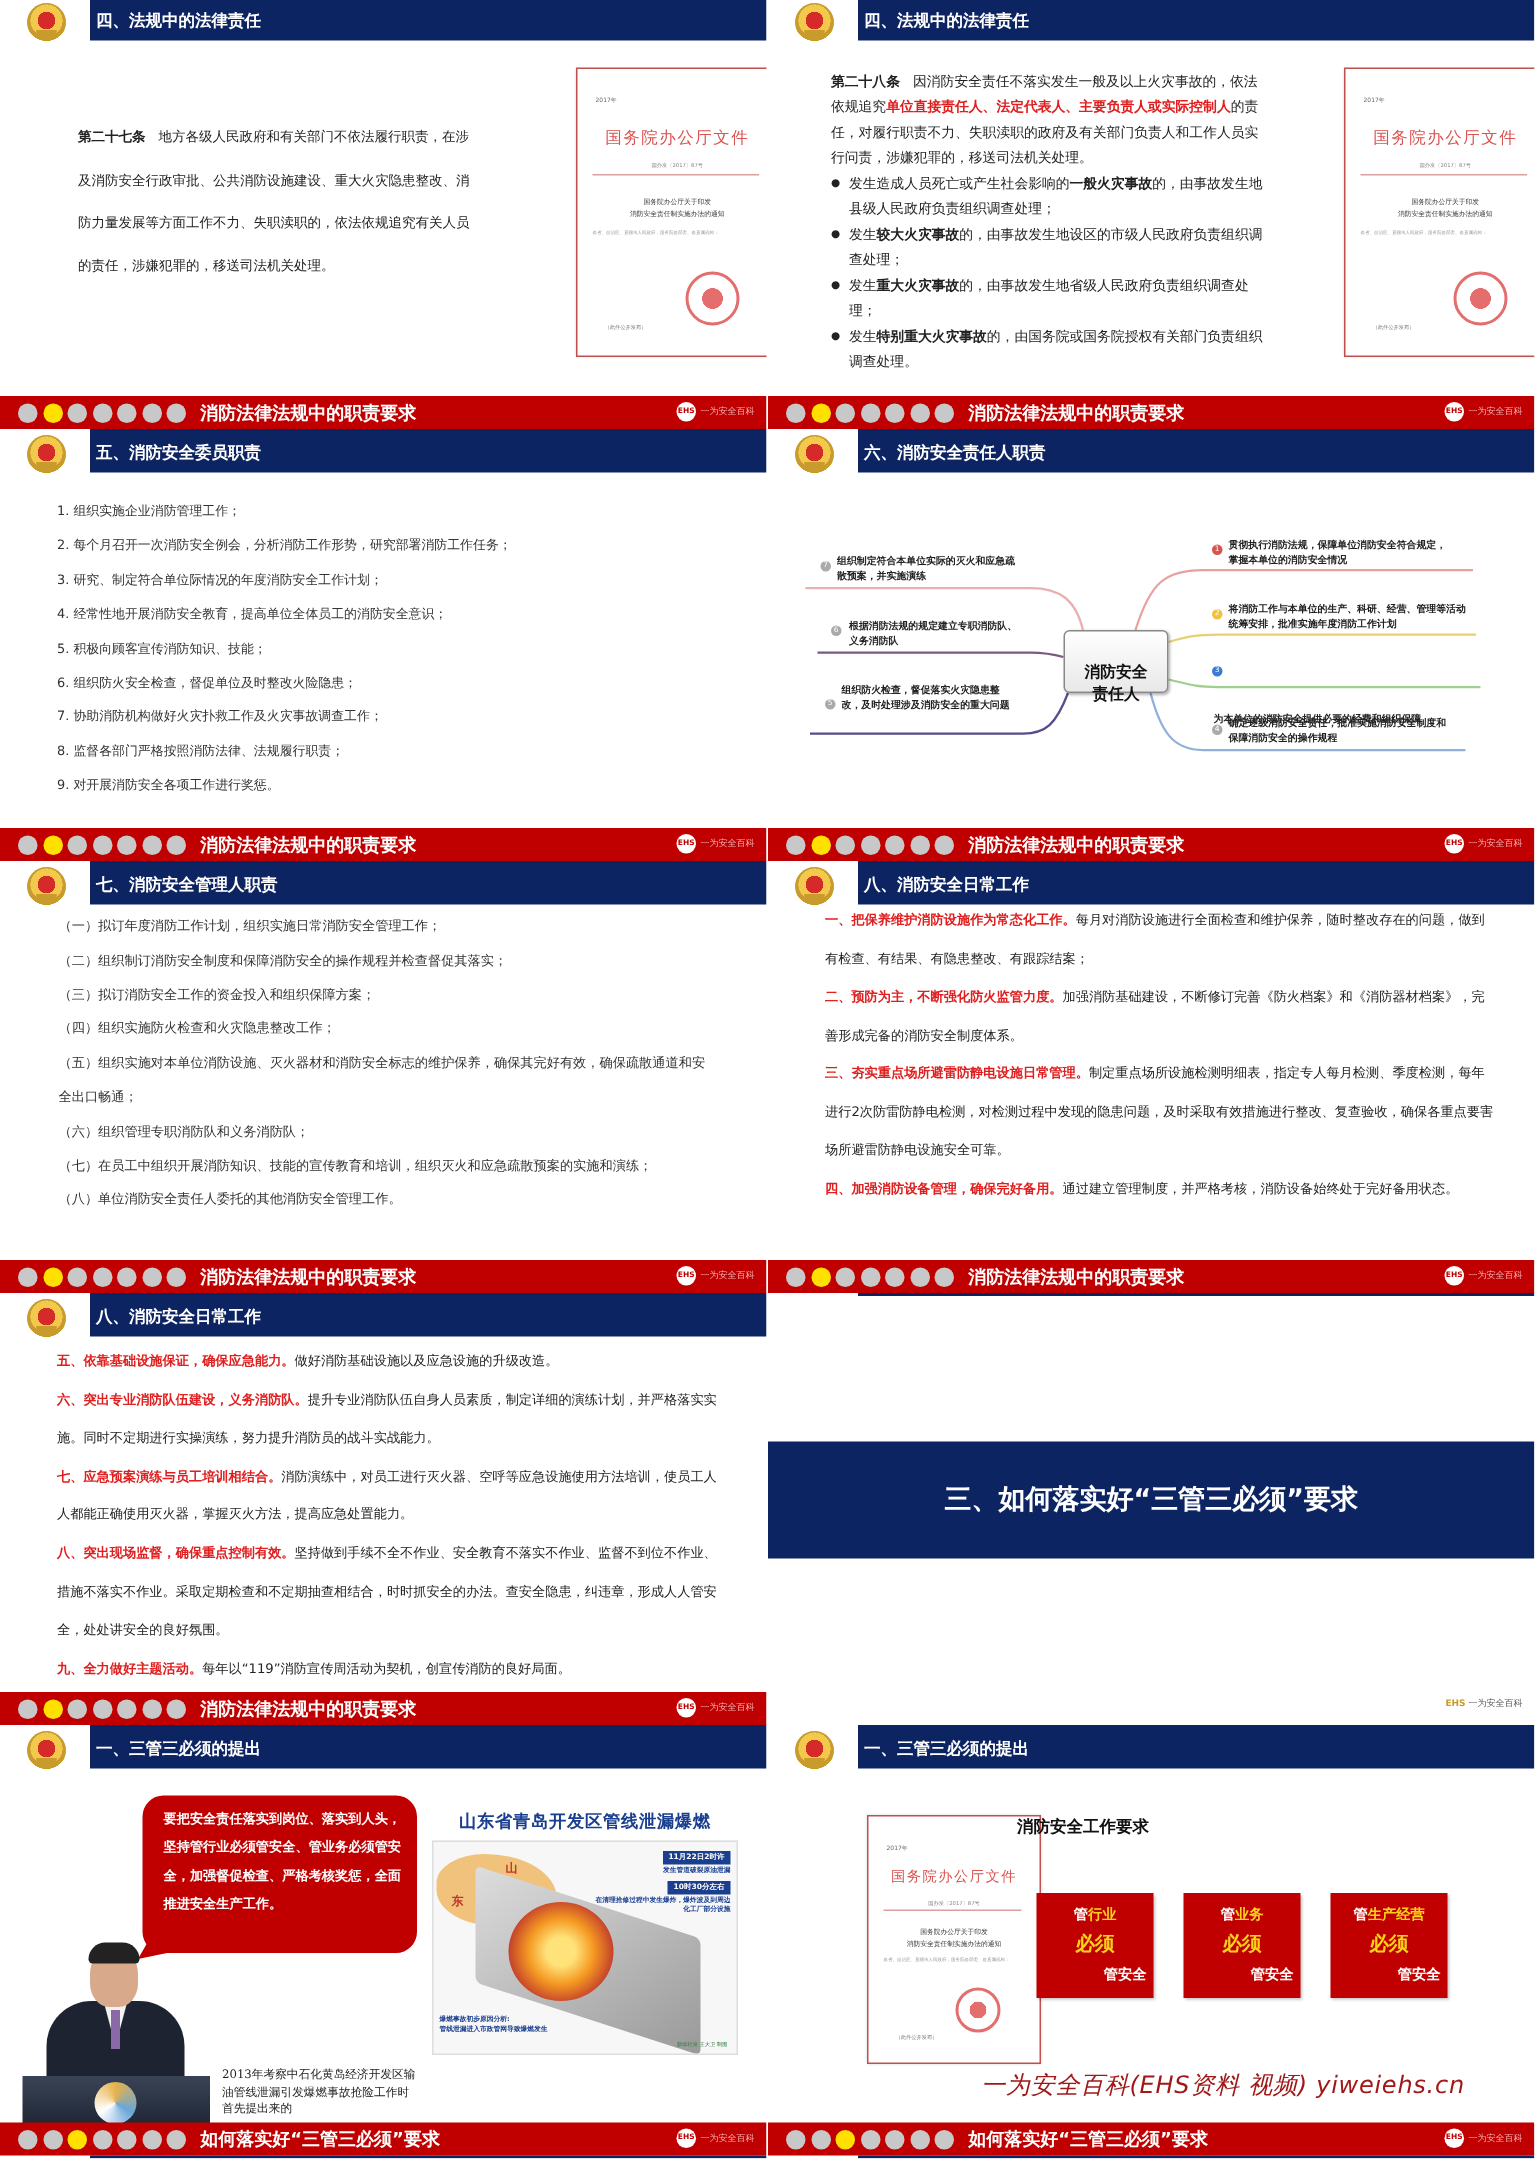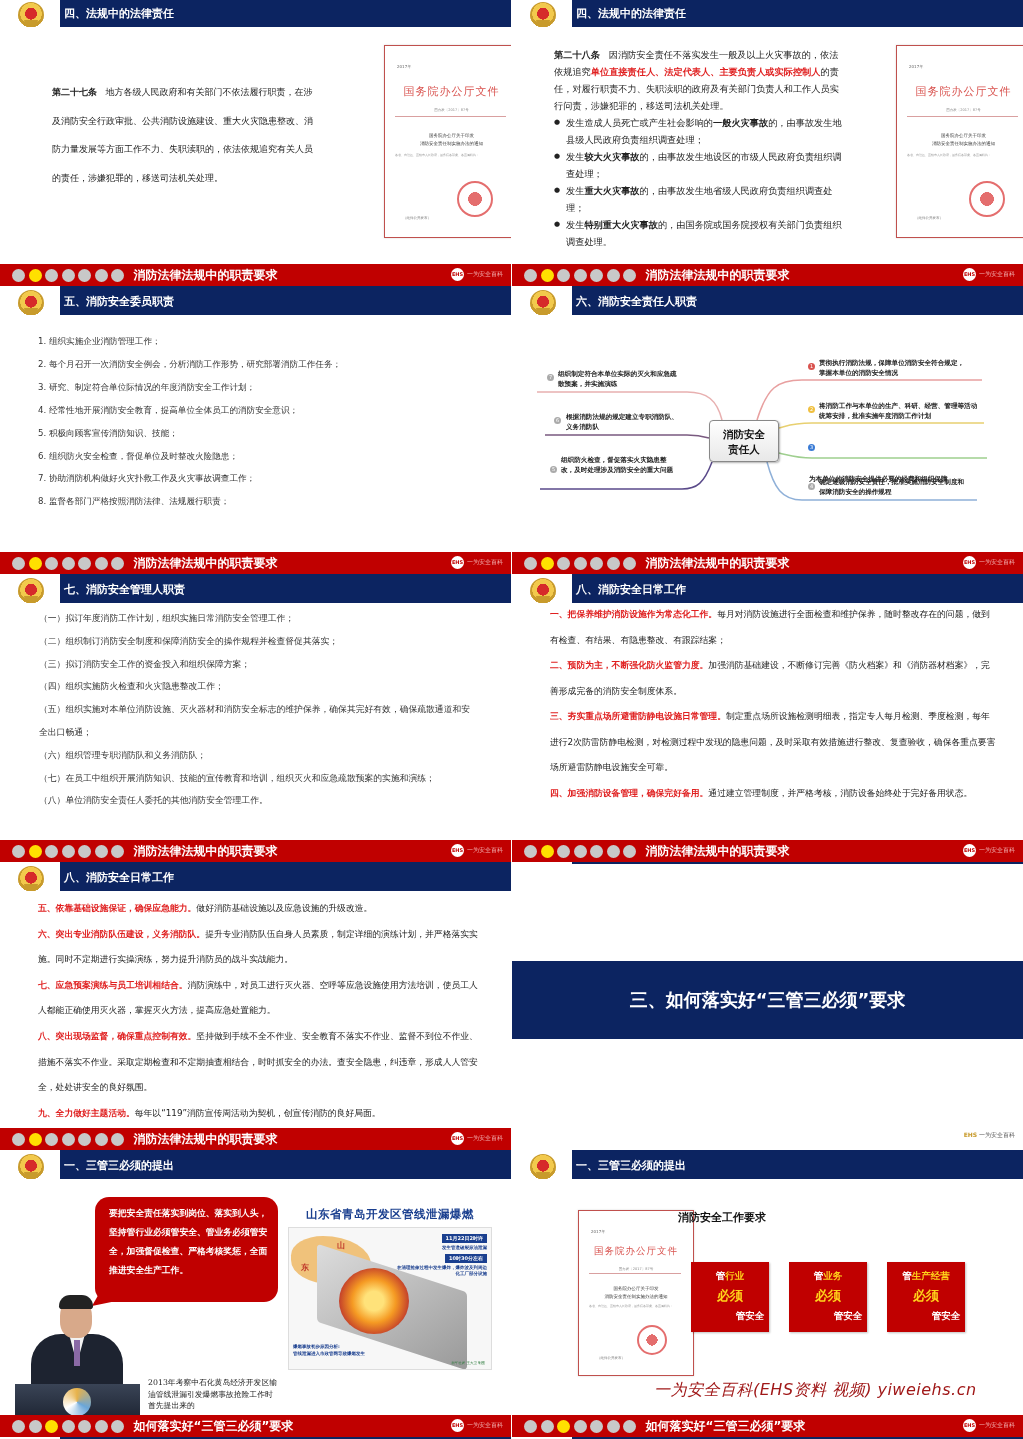--- a/index.html
+++ b/index.html
@@ -52,21 +52,21 @@
   .red { color: #e02020; font-weight: bold; }
   .art28 { position: absolute; left: 42px; top: 46px; width: 292px; font-size: 9.2px; line-height: 17px; color: #222; }
   .art28 ul { list-style: none; }
   .art28 li { position: relative; padding-left: 12px; }
   .art28 li::before { content: "●"; position: absolute; left: 0; top: 0; font-size: 7px; }
 
   
   .olist { position: absolute; left: 38px; top: 42px; font-size: 8.6px; line-height: 22.9px; color: #333; }
 
   
-  .mm-center { position: absolute; left: 197px; top: 132px; width: 70px; height: 42px; border: 1px solid #888; border-radius: 4px; background: linear-gradient(#fff, #e8e8e8); box-shadow: 1px 1px 2px rgba(0,0,0,0.3); text-align: center; font-weight: bold; font-size: 10.5px; line-height: 15px; padding-top: 6px; color: #111; }
+  .mm-center { position: absolute; left: 197px; top: 132px; width: 70px; height: 42px; border: 1px solid #888; border-radius: 4px; background: linear-gradient(#fff, #e8e8e8); box-shadow: 1px 1px 2px rgba(0,0,0,0.3); text-align: center; font-weight: bold; font-size: 10.5px; line-height: 15px; padding-top: 20px; color: #111; }
   .mm-node { position: absolute; font-size: 6.6px; line-height: 10px; color: #222; font-weight: bold; }
   .mm-num { position: absolute; width: 7px; height: 7px; border-radius: 50%; color: #fff; font-size: 5px; line-height: 7px; text-align: center; }
   .mm-svg { position: absolute; left: 0; top: 0; }
 
   
   .plist { position: absolute; left: 35px; top: 31px; width: 440px; font-size: 8.8px; line-height: 22.8px; color: #333; }
   .plist p.ind { padding-left: 4px; }
 
   
   .dlist { position: absolute; left: 38px; top: 26px; width: 446px; font-size: 8.8px; line-height: 25.5px; color: #222; }
@@ -193,20 +193,21 @@
     <div class="hdr">五、消防安全委员职责</div>
     <div class="olist">
       <p>1. 组织实施企业消防管理工作；</p>
       <p>2. 每个月召开一次消防安全例会，分析消防工作形势，研究部署消防工作任务；</p>
       <p>3. 研究、制定符合单位际情况的年度消防安全工作计划；</p>
       <p>4. 经常性地开展消防安全教育，提高单位全体员工的消防安全意识；</p>
       <p>5. 积极向顾客宣传消防知识、技能；</p>
       <p>6. 组织防火安全检查，督促单位及时整改火险隐患；</p>
       <p>7. 协助消防机构做好火灾扑救工作及火灾事故调查工作；</p>
       <p>8. 监督各部门严格按照消防法律、法规履行职责；</p>
+      <p>9. 对开展消防安全各项工作进行奖惩。</p>
     </div>
     <div class="ftr">
       <div class="dot"></div>
         <div class="dot on"></div>
         <div class="dot"></div>
         <div class="dot"></div>
         <div class="dot"></div>
         <div class="dot"></div>
         <div class="dot"></div>
       <span class="ftr-title">消防法律法规中的职责要求</span>

